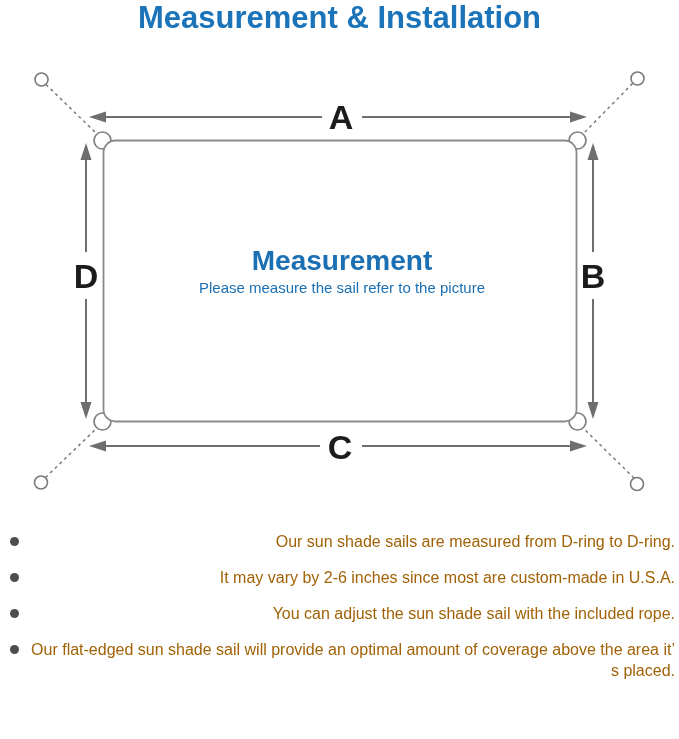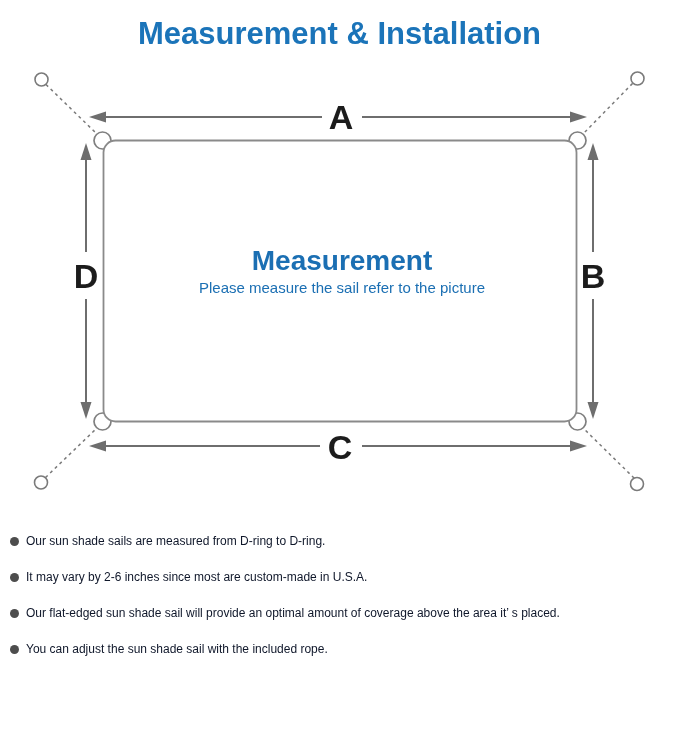--- a/index.html
+++ b/index.html
@@ -9,34 +9,34 @@
     font-family:"Liberation Sans", sans-serif;
     position:relative;
     overflow:hidden;
   }
   .page-title{
     position:absolute;top:0;left:0;width:679px;
     text-align:center;
     font-size:31px;font-weight:bold;
     color:#1b74b9;
     letter-spacing:0px;
-    padding-top:16px;
+    padding-top:0;
   }
   svg.diagram{position:absolute;top:0;left:0;}
   .dim-label{font-size:34px;font-weight:bold;fill:#1c1c1c;}
   .center-title{font-size:28px;font-weight:bold;fill:#1b6fb3;}
   .center-sub{font-size:15px;fill:#1b6fb3;}
   .notes{
     position:absolute;top:531px;left:10px;width:665px;
   }
   .note-item{
     display:flex;align-items:flex-start;
     margin-bottom:15px;
-    color:#0f172a;
-    font-size:12px;line-height:21px;
+    color:#a16207;
+    font-size:16px;line-height:21px;text-align:right;
   }
   .note-dot{
     flex:0 0 auto;
     width:9px;height:9px;border-radius:50%;
     background:#4d4d4d;
     margin:6px 7px 0 0;
   }
   .note-text{flex:1 1 auto;}
 </style>
 </head>
@@ -109,19 +109,19 @@
   <div class="note-item">
     <span class="note-dot"></span>
     <span class="note-text">Our sun shade sails are measured from D-ring to D-ring.</span>
   </div>
   <div class="note-item">
     <span class="note-dot"></span>
     <span class="note-text">It may vary by 2-6 inches since most are custom-made in U.S.A.</span>
   </div>
   <div class="note-item">
     <span class="note-dot"></span>
-    <span class="note-text">Our flat-edged sun shade sail will provide an optimal amount of coverage above the area it’ s placed.</span>
+    <span class="note-text">You can adjust the sun shade sail with the included rope.</span>
   </div>
   <div class="note-item">
     <span class="note-dot"></span>
-    <span class="note-text">You can adjust the sun shade sail with the included rope.</span>
+    <span class="note-text">Our flat-edged sun shade sail will provide an optimal amount of coverage above the area it’ s placed.</span>
   </div>
 </div>
 
 </body></html>

